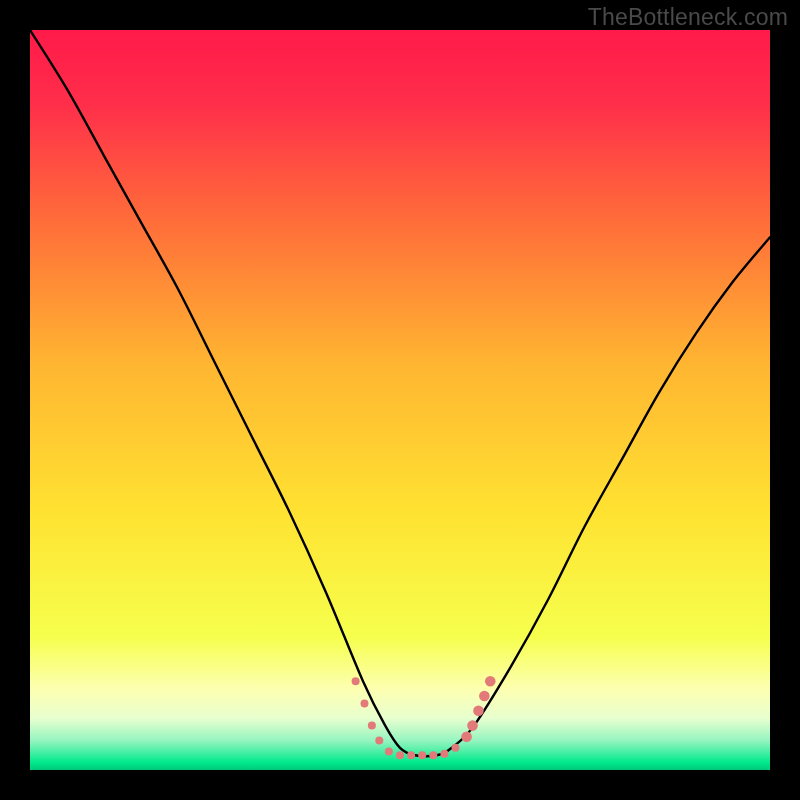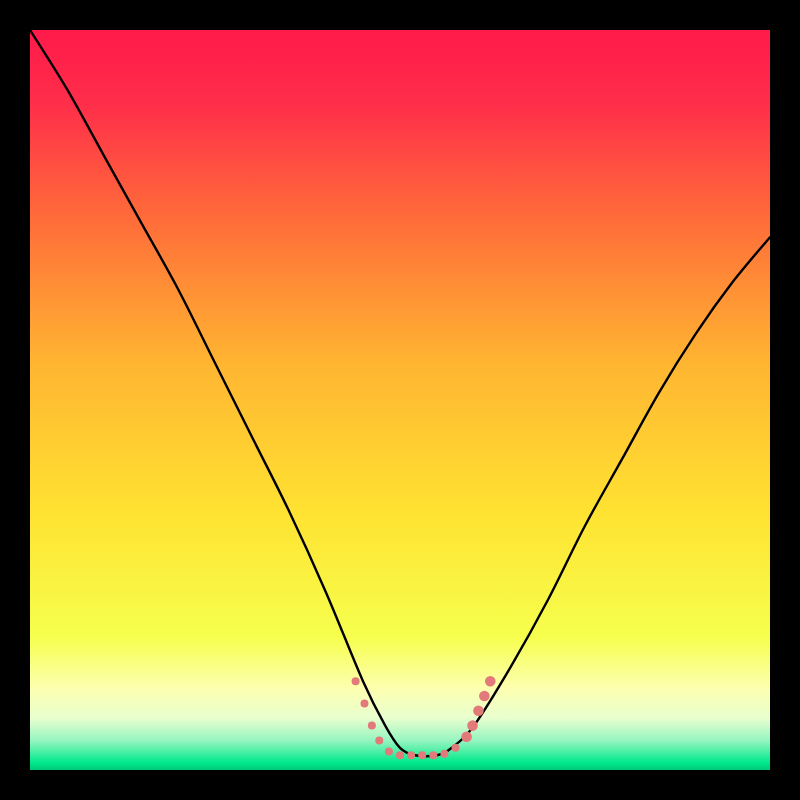--- a/index.html
+++ b/index.html
@@ -37,20 +37,21 @@
     letter-spacing: 0.2px;
   }
   svg {
     display: block;
   }
 </style>
 </head>
 <body>
 
 <div class="frame">
+  <div class="watermark">TheBottleneck.com</div>
 
   <div class="plot-area">
     <svg id="chart-svg" width="740" height="740" viewBox="0 0 740 740">
         <defs>
           <linearGradient id="bg-grad" x1="0" y1="0" x2="0" y2="1">
             <stop offset="0%" stop-color="#ff1a4a"></stop>
             <stop offset="10%" stop-color="#ff2e4a"></stop>
             <stop offset="25%" stop-color="#ff6a3a"></stop>
             <stop offset="45%" stop-color="#ffb531"></stop>
             <stop offset="65%" stop-color="#ffe231"></stop>

